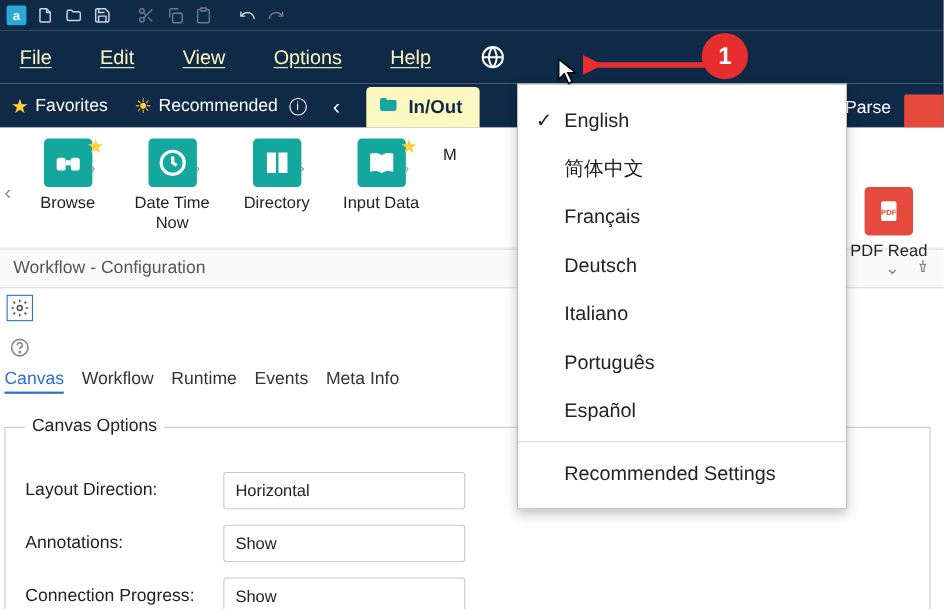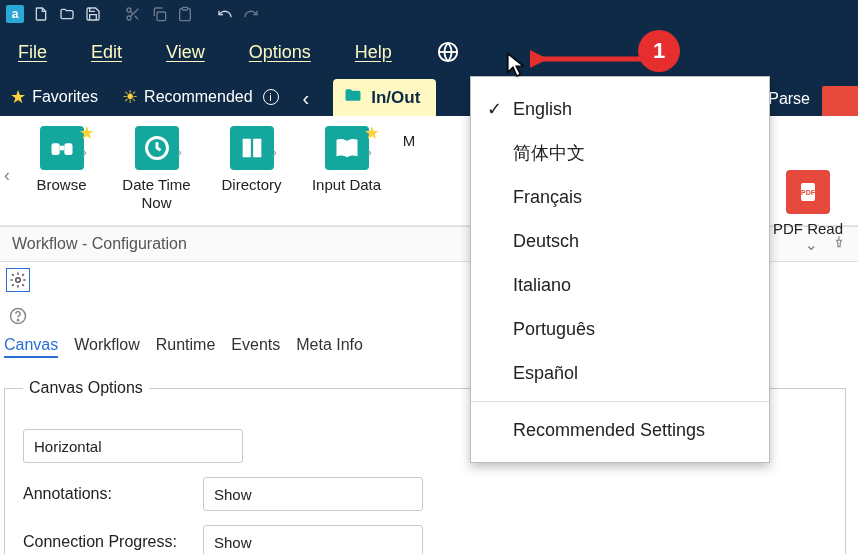--- a/index.html
+++ b/index.html
@@ -277,20 +277,21 @@
       <span class="ct">Workflow</span>
       <span class="ct">Runtime</span>
       <span class="ct">Events</span>
       <span class="ct">Meta Info</span>
     </div>
 
     <fieldset class="opts">
       <legend>Canvas Options</legend>
 
       <div class="row">
+        <label>Layout Direction:</label>
         <div class="select">
             <span>Horizontal</span>
           </div>
       </div>
       <div class="row">
         <label>Annotations:</label>
         <div class="select">
             <span>Show</span>
           </div>
       </div>

